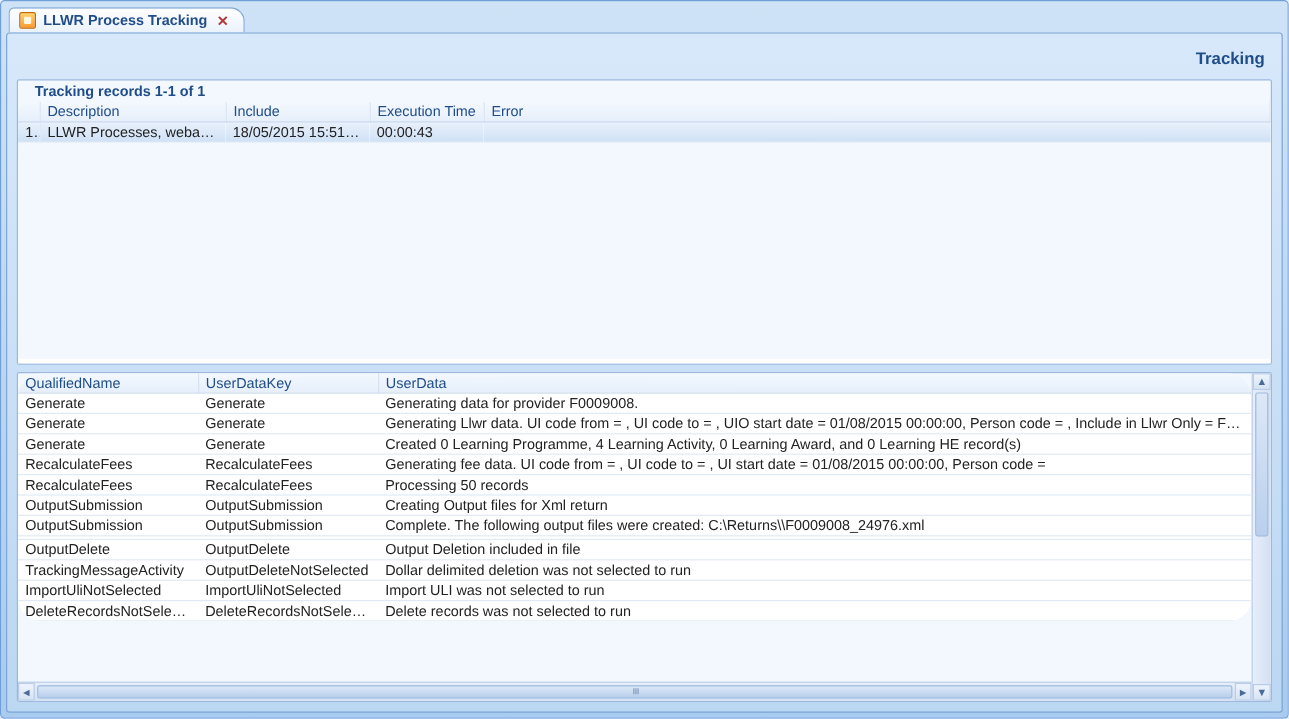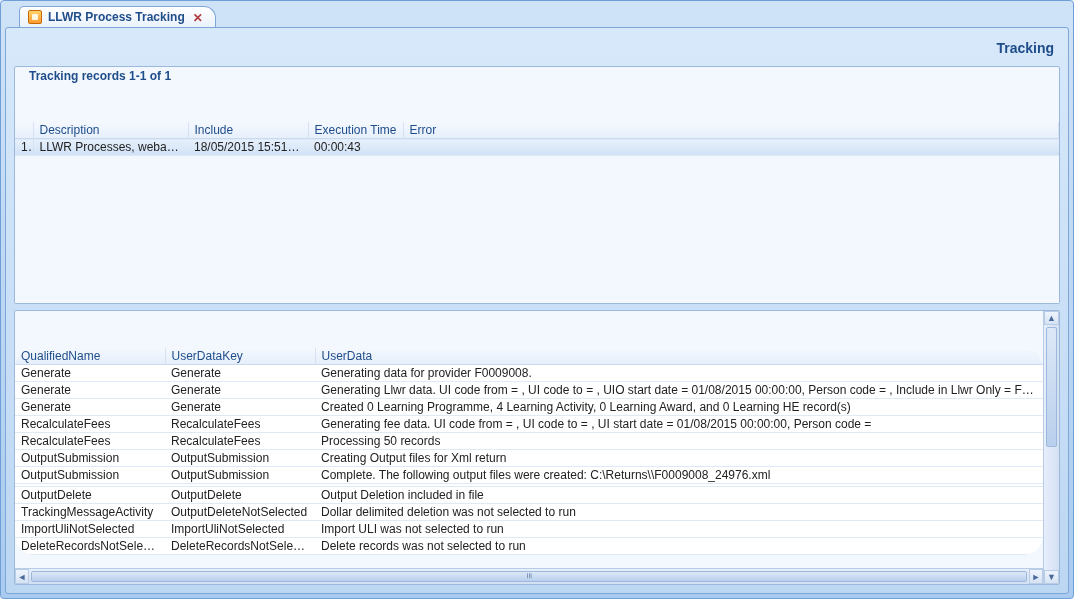--- a/index.html
+++ b/index.html
@@ -1,29 +1,29 @@
 <!DOCTYPE html>
 <html><head>
 <meta charset="utf-8">
 <style>
   * { box-sizing: border-box; margin: 0; padding: 0; }
   html, body { width: 1074px; height: 599px; font-family: "Segoe UI", Tahoma, Arial, sans-serif; font-size: 12px; color: #1a1a1a; background: #e8f1fb; overflow: hidden; }
   .window { width: 1074px; height: 599px; background: linear-gradient(#cfe3f7, #a9cbef); border: 1px solid #6f9fd8; border-radius: 4px; position: relative; }
   .tab-row { height: 26px; padding: 2px 6px 0 6px; display: flex; align-items: flex-end; }
-  .tab { background: linear-gradient(#ffffff, #eaf2fc); border: 1px solid #7ea6d6; border-bottom: none; border-top-left-radius: 5px; border-top-right-radius: 12px; padding: 3px 10px 3px 8px; display: flex; align-items: flex-end; gap: 6px; color: #1f4d8a; font-weight: bold; font-size: 12px; margin-left: 12px; }
+  .tab { background: linear-gradient(#ffffff, #eaf2fc); border: 1px solid #7ea6d6; border-bottom: none; border-top-left-radius: 5px; border-top-right-radius: 12px; padding: 3px 10px 3px 8px; display: flex; align-items: flex-end; gap: 6px; color: #1f4d8a; font-weight: bold; font-size: 12px; }
   .tab .app-icon { width: 14px; height: 14px; background: linear-gradient(#ffd36b, #ff9a2e); border: 1px solid #c46a00; border-radius: 2px; position: relative; }
   .tab .app-icon::after { content: ""; position: absolute; inset: 3px; background: #fff7e0; border-radius: 1px; }
   .tab .close-x { color: #b23a3a; font-weight: bold; font-size: 12px; line-height: 1; cursor: pointer; padding: 0 2px; }
   .client { position: absolute; top: 26px; left: 4px; right: 4px; bottom: 4px; background: linear-gradient(#d7e8fa, #bcd7f2); border: 1px solid #7ea6d6; border-radius: 3px; padding: 8px; display: flex; flex-direction: column; gap: 6px; }
   .section-title { color: #1f4d8a; font-weight: bold; font-size: 14px; padding: 4px 6px; text-align: right; }
   .panel { background: #f3f8fe; border: 1px solid #9cb9dd; border-radius: 2px; display: flex; flex-direction: column; overflow: hidden; }
   .panel.top { height: 238px; }
   .panel.bottom { flex: 1; min-height: 0; }
   .panel-caption { color: #1f4d8a; font-weight: bold; font-size: 12px; padding: 2px 14px; }
-  .grid { flex: 1; overflow: hidden; background: #fff; margin-top: 37px; }
+  .grid { flex: 1; overflow: hidden; background: #fff; }
   .grid table { border-collapse: collapse; width: 100%; table-layout: fixed; }
   .grid th { text-align: left; font-weight: normal; color: #1f4d8a; background: linear-gradient(#f4f8fe, #e6effb); border-bottom: 1px solid #c9d9ee; border-right: 1px solid #d6e2f2; padding: 1px 6px; font-size: 12px; white-space: nowrap; overflow: hidden; }
   .grid td { padding: 1px 6px; border-bottom: 1px solid #e0eaf6; font-size: 12px; white-space: nowrap; overflow: hidden; text-overflow: ellipsis; color: #222; }
   .grid tr.selected td { background: linear-gradient(#e7f0fb, #cfe1f6); }
   .rownum { width: 18px; text-align: right; color: #333; background: linear-gradient(#f4f8fe, #e6effb); border-right: 1px solid #d6e2f2; }
   .filler { background: #f3f8fe; }
   .vscroll { width: 16px; background: linear-gradient(to right, #e7eefb, #d3e0f2); border-left: 1px solid #b8cce6; position: relative; }
   .vscroll .thumb { position: absolute; top: 16px; left: 2px; right: 2px; height: 120px; background: linear-gradient(#dce8f7, #b9cfec); border: 1px solid #9cb9dd; border-radius: 2px; }
   .vscroll .arrow { position: absolute; left: 0; right: 0; height: 14px; display: flex; align-items: center; justify-content: center; color: #4a6a99; font-size: 9px; background: linear-gradient(#eef4fd, #d6e3f4); border: 1px solid #b8cce6; }
   .vscroll .arrow.up { top: 0; }

